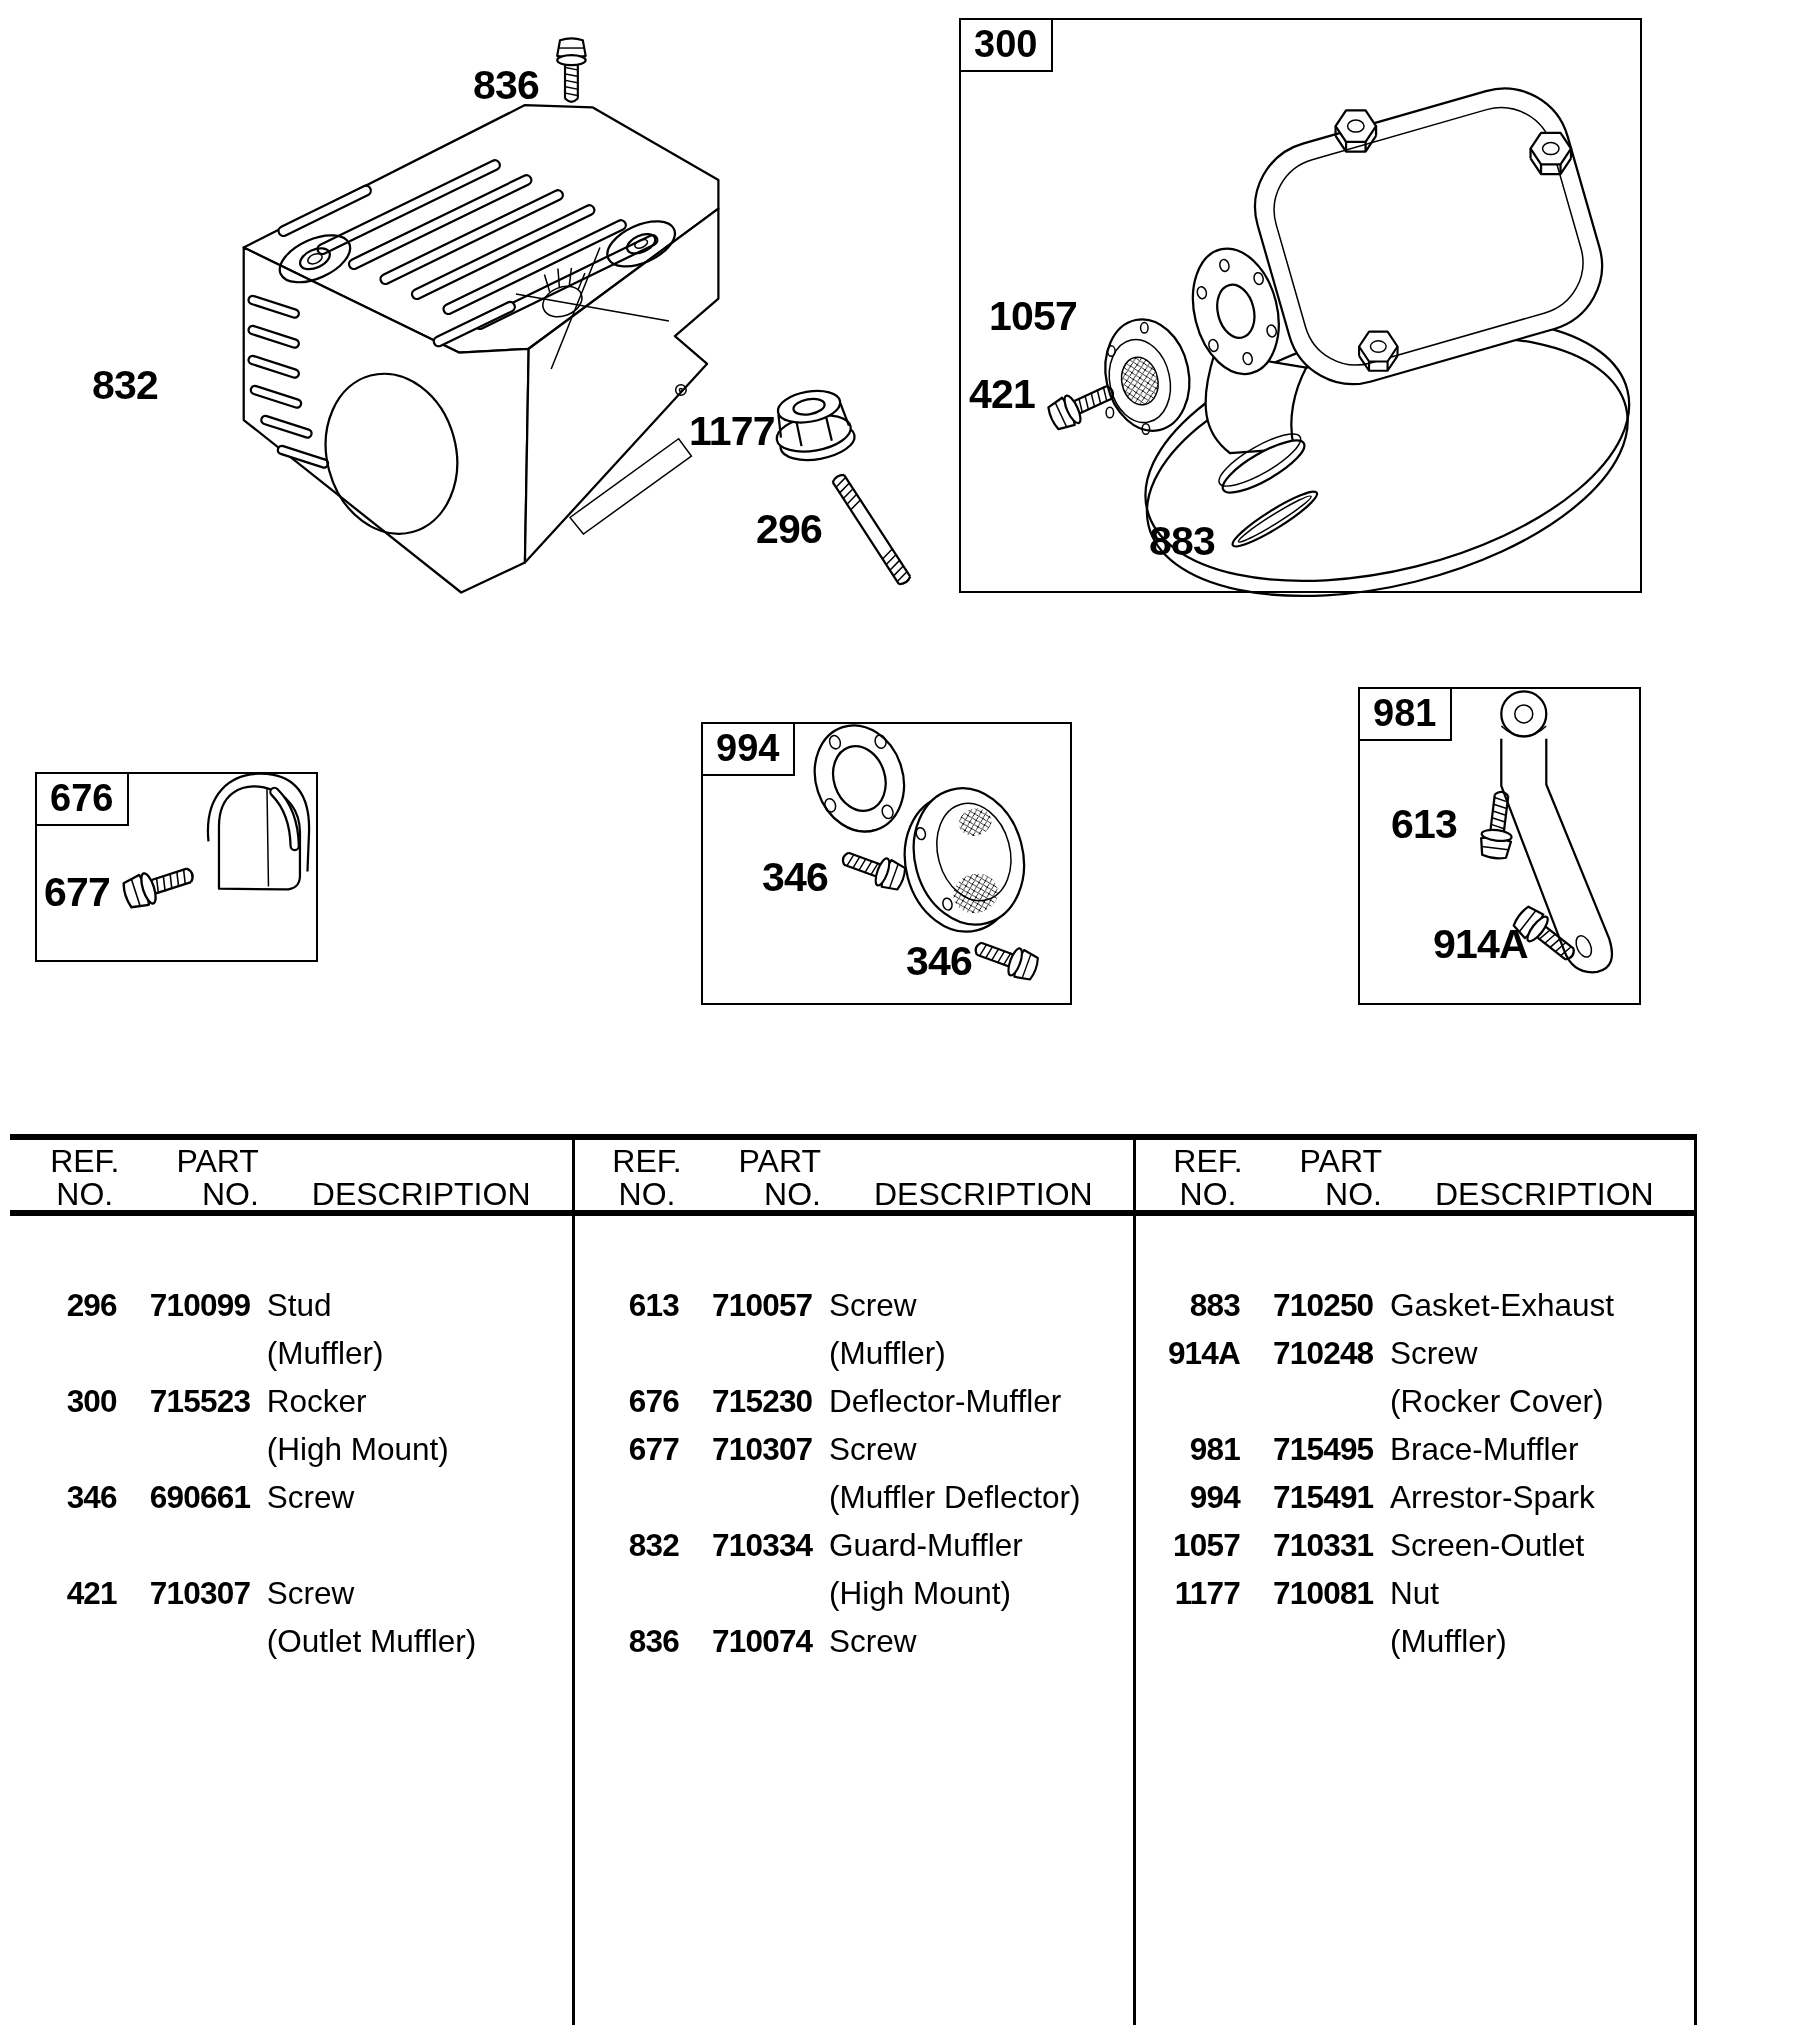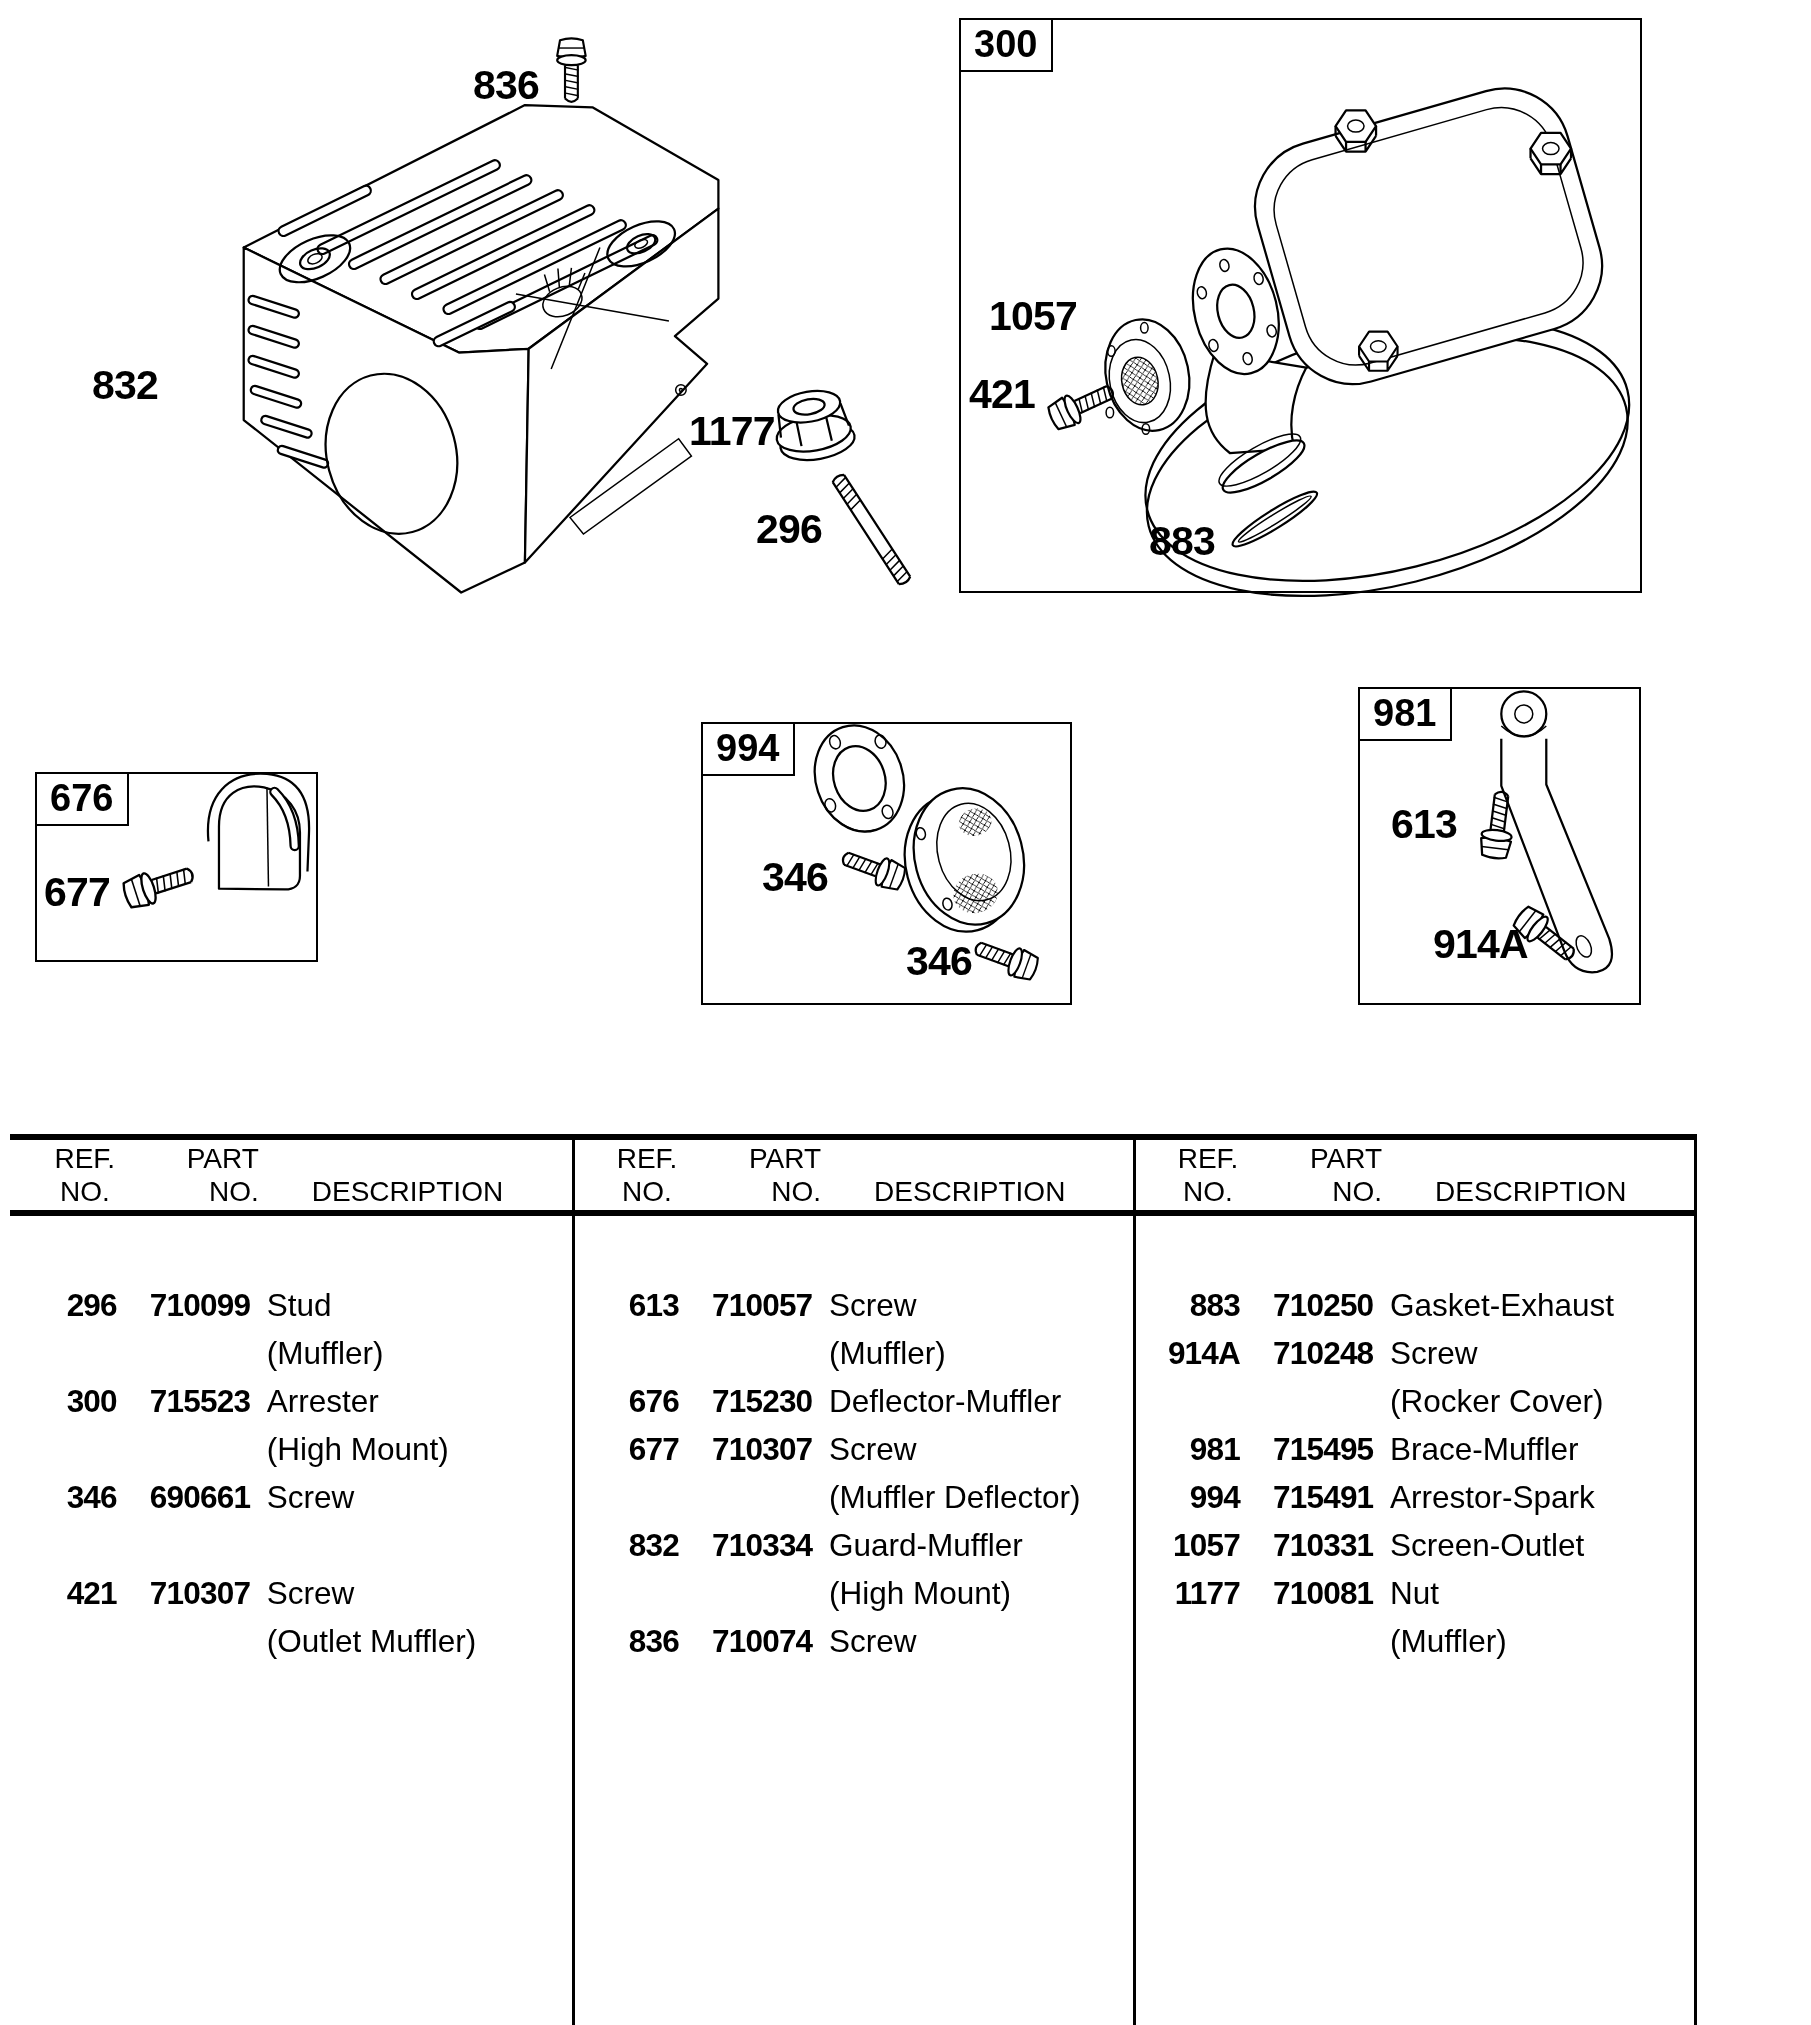--- a/index.html
+++ b/index.html
@@ -16,21 +16,21 @@
     display:flex;align-items:center;justify-content:center;
     font-weight:bold;font-size:38px;background:#fff;
   }
   .callout{
     position:absolute;z-index:2;font-weight:bold;font-size:41px;line-height:41px;
     white-space:nowrap;letter-spacing:-0.8px;
   }
   
   .hline,.vline{position:absolute;background:#000;z-index:2;}
   .tsection{position:absolute;top:1134px;height:891px;z-index:2;}
-  .thead{position:absolute;left:0;top:0;width:100%;height:56px;font-size:28px;}
+  .thead{position:absolute;left:0;top:0;width:100%;height:56px;font-size:32px;}
   .thead span{position:absolute;white-space:nowrap;}
   .h-ref{left:28.5px;width:93px;text-align:center;}
   .h-part{left:141px;width:108px;text-align:right;}
   .h-desc{left:302px;}
   .l1{top:9px;} .l2{top:42px;}
   .tline{position:absolute;left:0;width:100%;height:48px;font-size:31.5px;line-height:48px;}
   .tline span{position:absolute;top:0;white-space:nowrap;}
   .tref{left:0;width:107px;text-align:right;font-weight:bold;letter-spacing:-0.8px;}
   .tpart{left:140px;font-weight:bold;letter-spacing:-0.8px;}
   .tdesc{left:257px;}
@@ -263,21 +263,21 @@
       <span class="tdesc">Stud</span>
     </div>
   <div class="tline" style="top:195px">
       <span class="tref"></span>
       <span class="tpart"></span>
       <span class="tdesc">(Muffler)</span>
     </div>
   <div class="tline" style="top:243px">
       <span class="tref">300</span>
       <span class="tpart">715523</span>
-      <span class="tdesc">Arrester</span>
+      <span class="tdesc">Rocker</span>
     </div>
   <div class="tline" style="top:291px">
       <span class="tref"></span>
       <span class="tpart"></span>
       <span class="tdesc">(High Mount)</span>
     </div>
   <div class="tline" style="top:339px">
       <span class="tref">346</span>
       <span class="tpart">690661</span>
       <span class="tdesc">Screw</span>

